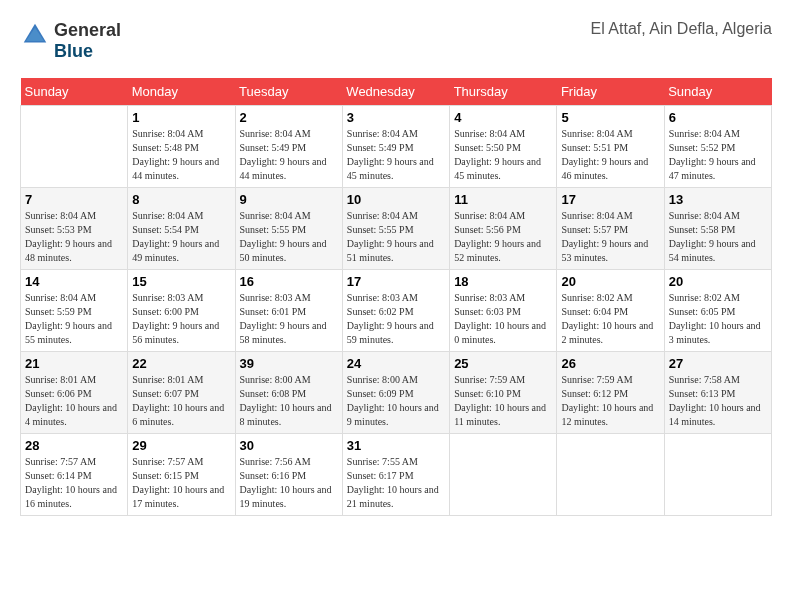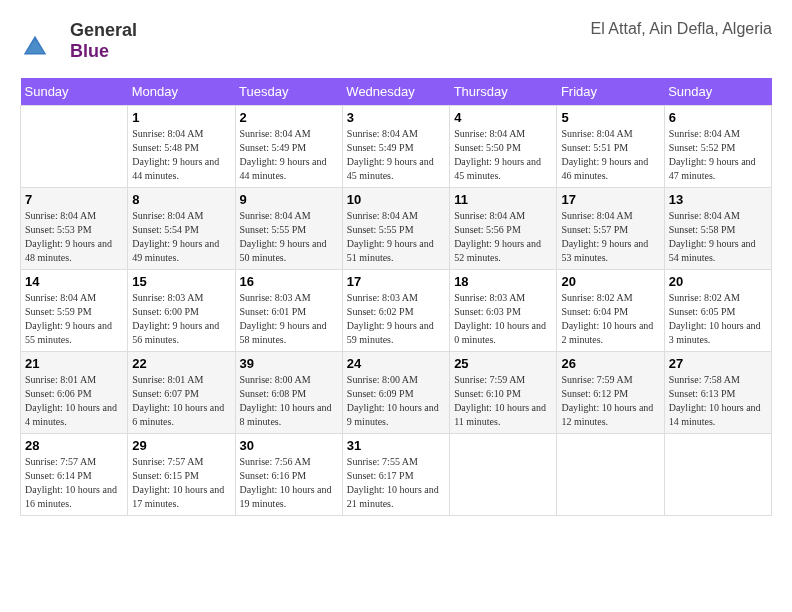--- a/index.html
+++ b/index.html
@@ -11,32 +11,32 @@
       padding: 20px;
     }
     .header {
       display: flex;
       justify-content: space-between;
       align-items: flex-start;
       margin-bottom: 16px;
     }
     .logo {
       display: flex;
-      align-items: flex-end;
-      gap: 20px;
+      align-items: flex-start;
+      gap: 4px;
     }
     .logo-text-general {
       font-size: 18px;
       font-weight: bold;
       color: #333;
     }
     .logo-text-blue {
       font-size: 18px;
       font-weight: bold;
-      color: #701a75;
+      color: #0c4a6e;
     }
     .logo-icon {
       width: 30px;
       height: 30px;
     }
     .title-block {
       text-align: right;
     }
     .main-title {
       font-size: 36px;
@@ -46,21 +46,21 @@
     .subtitle {
       font-size: 16px;
       color: #555;
     }
     table {
       width: 100%;
       border-collapse: collapse;
       font-size: 11px;
     }
     thead tr th {
-      background-color: #8b5cf6;
+      background-color: #ef4444;
       color: white;
       padding: 6px 4px;
       text-align: left;
       font-size: 13px;
       font-weight: normal;
     }
     tbody tr td {
       border: 1px solid #ddd;
       padding: 4px;
       vertical-align: top;

